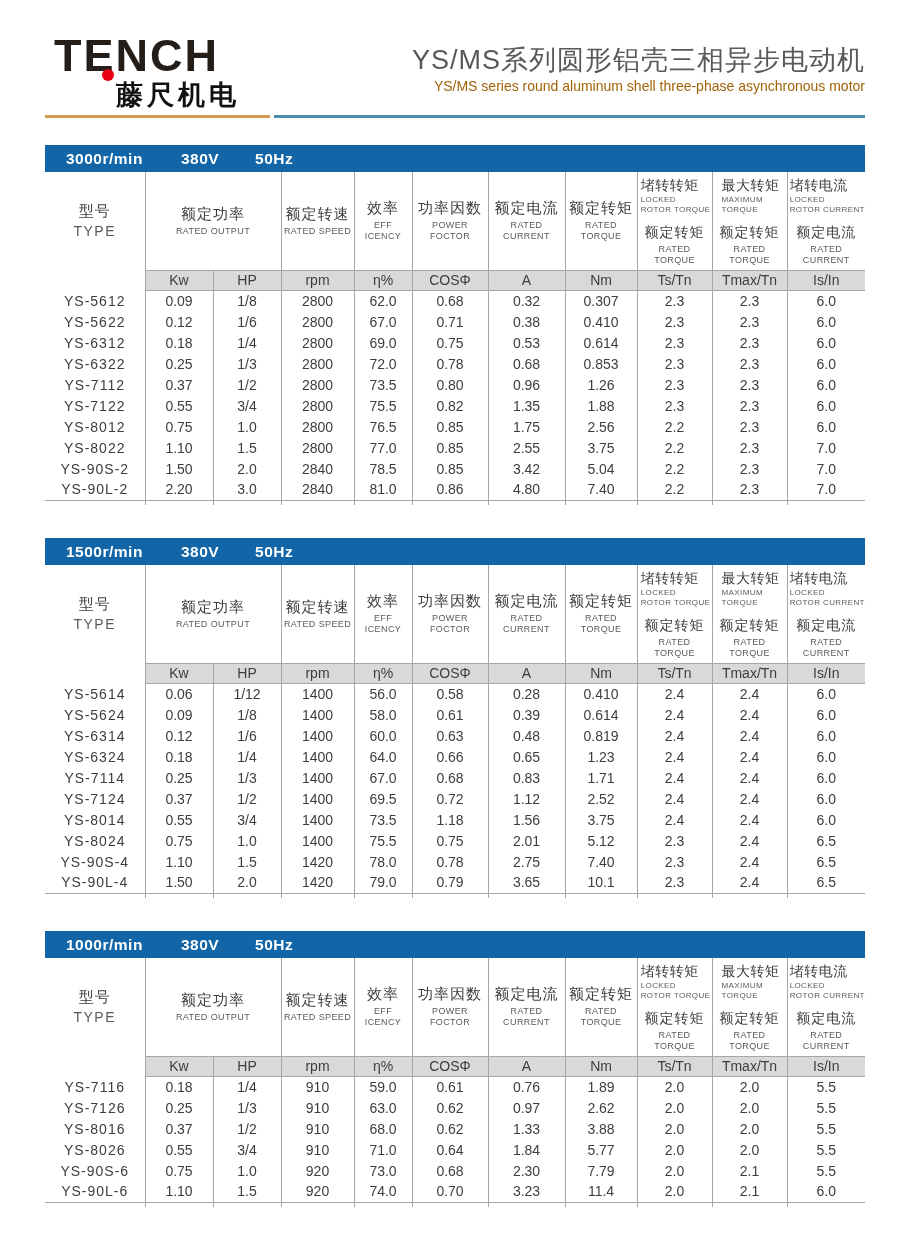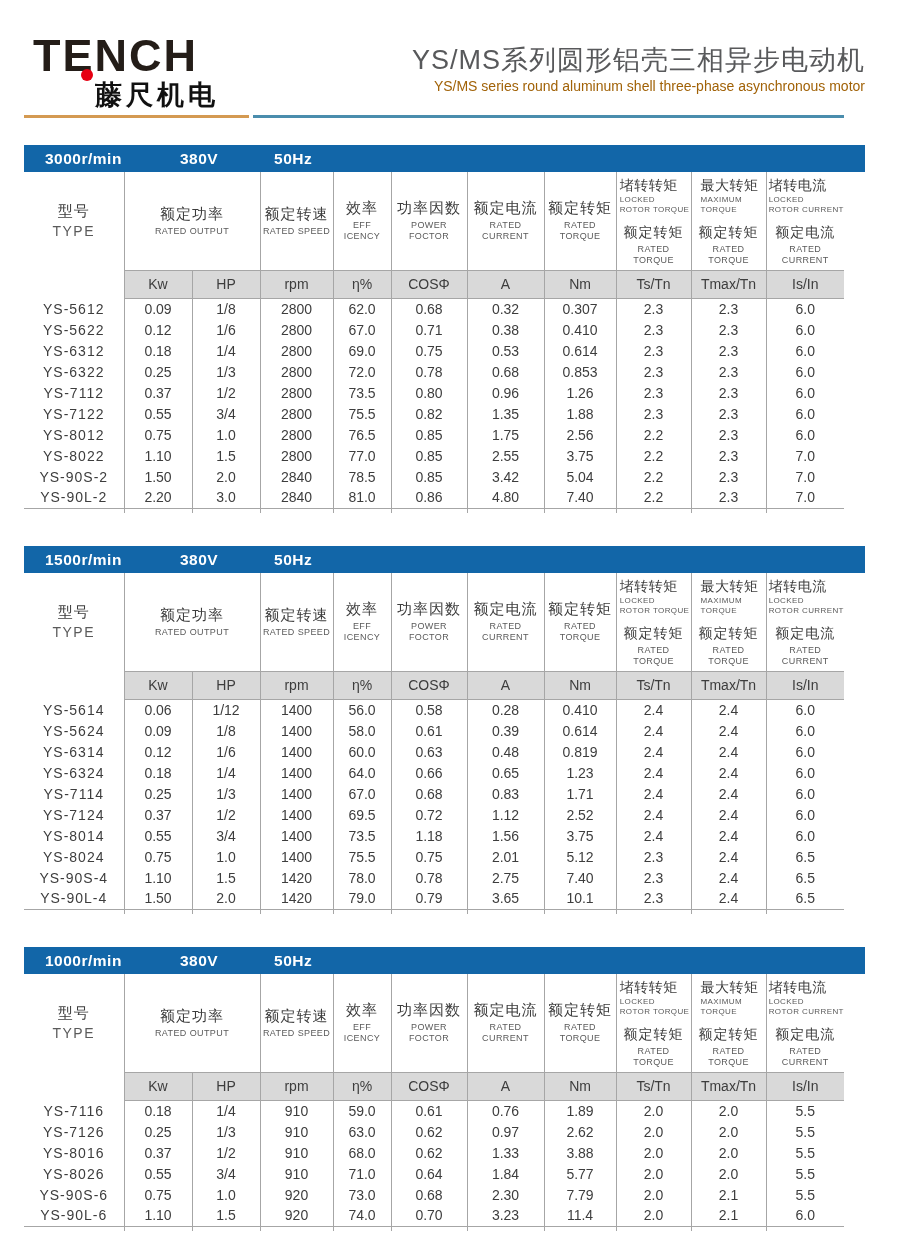--- a/index.html
+++ b/index.html
@@ -13,21 +13,21 @@
     --hdr-ink:#3c3c3c;
     --hdr-en:#5a5a5a;
   }
   *{box-sizing:border-box;margin:0;padding:0}
   html,body{background:#fff}
   body{
     width:909px;height:1249px;overflow:hidden;
     font-family:"Liberation Sans","DejaVu Sans",sans-serif;
     color:var(--ink);
   }
-  .page{padding:0 44px 0 24px;width:909px}
+  .page{padding:0 44px 0 45px;width:909px}
 
   
   .masthead{position:relative;height:118px}
   .logo{position:absolute;left:9px;top:33px}
   .brand{
     position:relative;font-size:45px;font-weight:900;letter-spacing:2px;
     color:#241d18;line-height:1;
   }
   .logo-cn{
     font-size:27px;font-weight:700;letter-spacing:4px;color:#111;
@@ -40,21 +40,21 @@
   .divider .gold{width:225px;height:3px;background:var(--divider-gold)}
   .divider .gap{width:4px;height:3px}
   .divider .teal{flex:1;height:3px;background:var(--divider-teal)}
 
   
   .spec{margin-top:27px}
   .spec + .spec{margin-top:33px}
   .band{
     height:27px;background:var(--band-blue);color:#fff;
     display:flex;align-items:center;padding-left:21px;
-    font-size:15.5px;font-weight:700;letter-spacing:.5px;gap:20px;
+    font-size:15.5px;font-weight:700;letter-spacing:.5px;
   }
   .band .bv{margin-left:38px}
   .band .bf{margin-left:36px}
 
   table.spec-table{border-collapse:collapse;table-layout:fixed;width:820px}
   .spec-table th,.spec-table td{
     border:0;padding:0;text-align:center;vertical-align:middle;font-weight:400;
     border-left:1px solid var(--line);
   }
   .spec-table .noL{border-left:0}
@@ -65,21 +65,21 @@
 
   .h-zh{font-size:15px;color:var(--hdr-ink);letter-spacing:1px;line-height:1.25}
   .h-zh.s{font-size:14px}
   .h-en{font-size:9px;color:var(--hdr-en);letter-spacing:.4px;margin-top:2px;line-height:1.25}
   .h-en.multi{white-space:pre-line;font-size:8px;text-align:left;margin-top:1px}
   .type-en{font-size:14px;letter-spacing:1.5px}
   .sub{display:inline-block;text-align:left;padding-left:2px}
   .sub .h-zh{letter-spacing:.5px}
 
   .units th{
-    height:28px;background:var(--unit-gray);font-size:14px;color:var(--ink);
+    height:20px;background:var(--unit-gray);font-size:14px;color:var(--ink);
     border-top:1px solid var(--line);border-bottom:1px solid var(--line);margin-top:47px;
   }
   .units .blank{background:#fff;border-top:0;border-bottom:0}
 
   tbody td{height:21px;font-size:14px;color:var(--ink);border-top:1px solid var(--line)}
   tbody tr:last-child td{border-bottom:1px solid var(--line)}
   tbody td.model{letter-spacing:1px}
   .tick td{height:5px;border-top:0}
 </style>
 </head>

